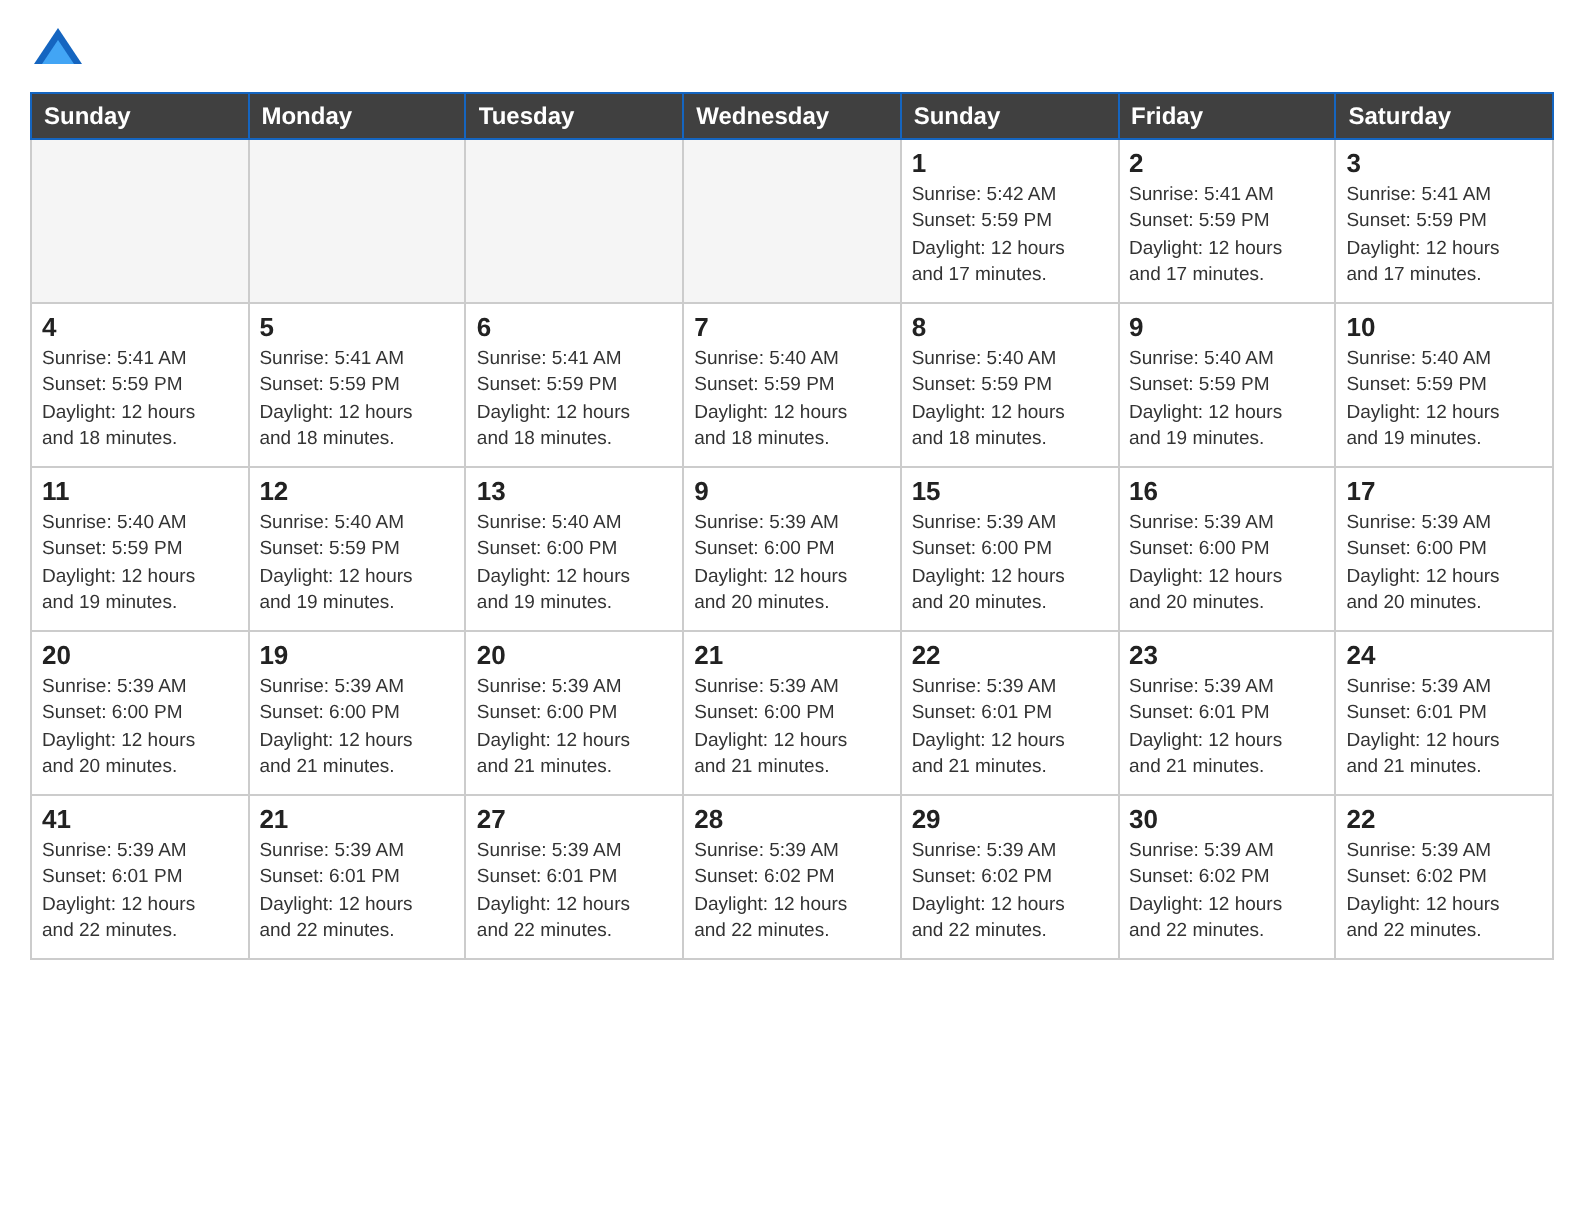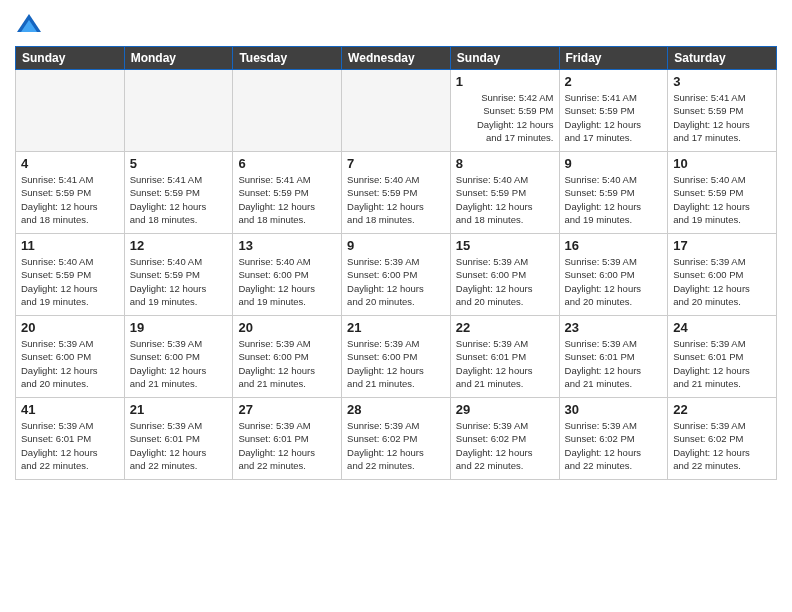--- a/index.html
+++ b/index.html
@@ -130,21 +130,21 @@
         </tr>
     </thead>
     <tbody id="calendar-body">
     <tr>
           <td class="empty"></td>
           <td class="empty"></td>
           <td class="empty"></td>
           <td class="empty"></td>
           <td>
             <div class="day-number">1</div>
-            <div class="day-info" style="white-space: pre-line; text-align: right;">Sunrise: 5:42 AM
+            <div class="day-info" style="white-space: pre-line;">Sunrise: 5:42 AM
 Sunset: 5:59 PM
 Daylight: 12 hours
 and 17 minutes.</div>
           </td>
           <td>
             <div class="day-number">2</div>
             <div class="day-info" style="white-space: pre-line;">Sunrise: 5:41 AM
 Sunset: 5:59 PM
 Daylight: 12 hours
 and 17 minutes.</div>

